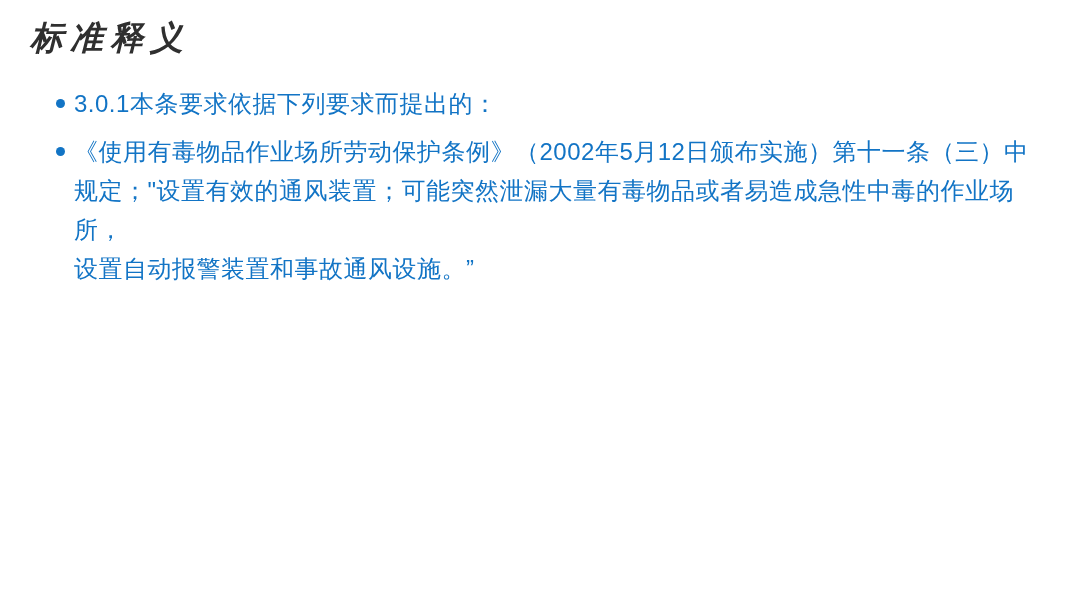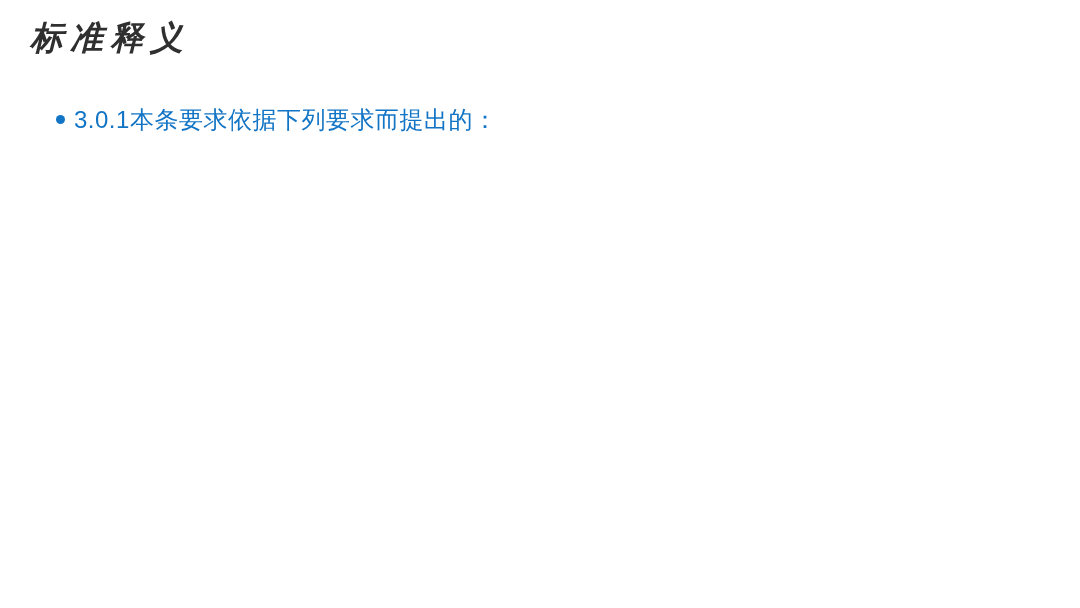--- a/index.html
+++ b/index.html
@@ -23,21 +23,21 @@
     font-size: 33px;
     font-weight: bold;
     font-style: italic;
     letter-spacing: 7px;
     color: #2f2f2f;
     white-space: nowrap;
   }
   .bullets {
     position: absolute;
     left: 56px;
-    top: 100px;
+    top: 84px;
     width: 1004px;
   }
   .bullet-item {
     display: flex;
     align-items: flex-start;
     margin-bottom: 9px;
   }
   .bullet-dot {
     flex: 0 0 auto;
     width: 9px;
@@ -64,16 +64,22 @@
 
   <div class="bullets">
 
     <div class="bullet-item">
       <span class="bullet-dot"></span>
       <div class="bullet-text">3.0.1本条要求依据下列要求而提出的：</div>
     </div>
 
 
 
+    <div class="bullet-item">
+      <span class="bullet-dot"></span>
+      <div class="bullet-text">《使用有毒物品作业场所劳动保护条例》（2002年5月12日颁布实施）第十一条（三）中
+规定；"设置有效的通风装置；可能突然泄漏大量有毒物品或者易造成急性中毒的作业场所，
+设置自动报警装置和事故通风设施。”</div>
+    </div>
 
   </div>
 
 </div>
 
 </body></html>

